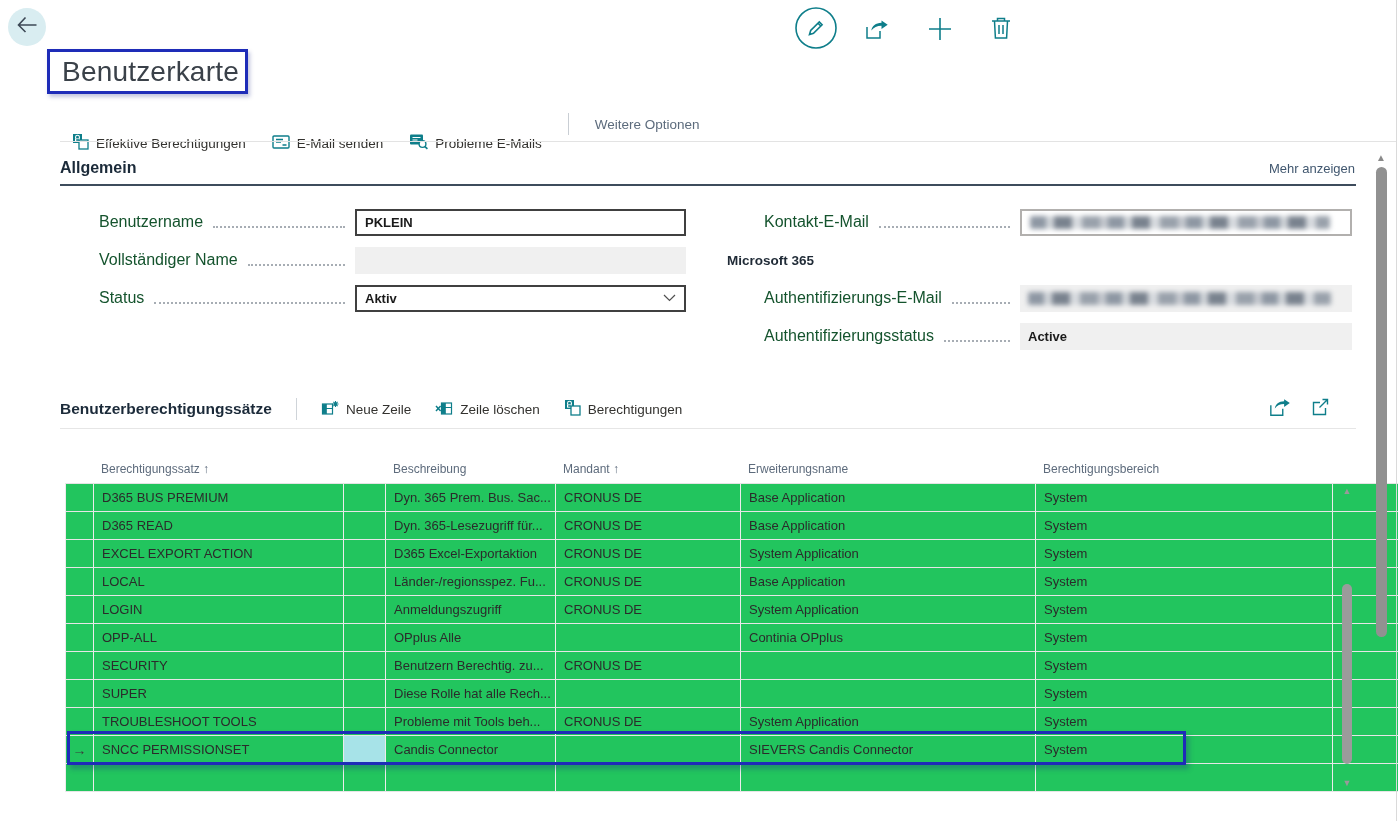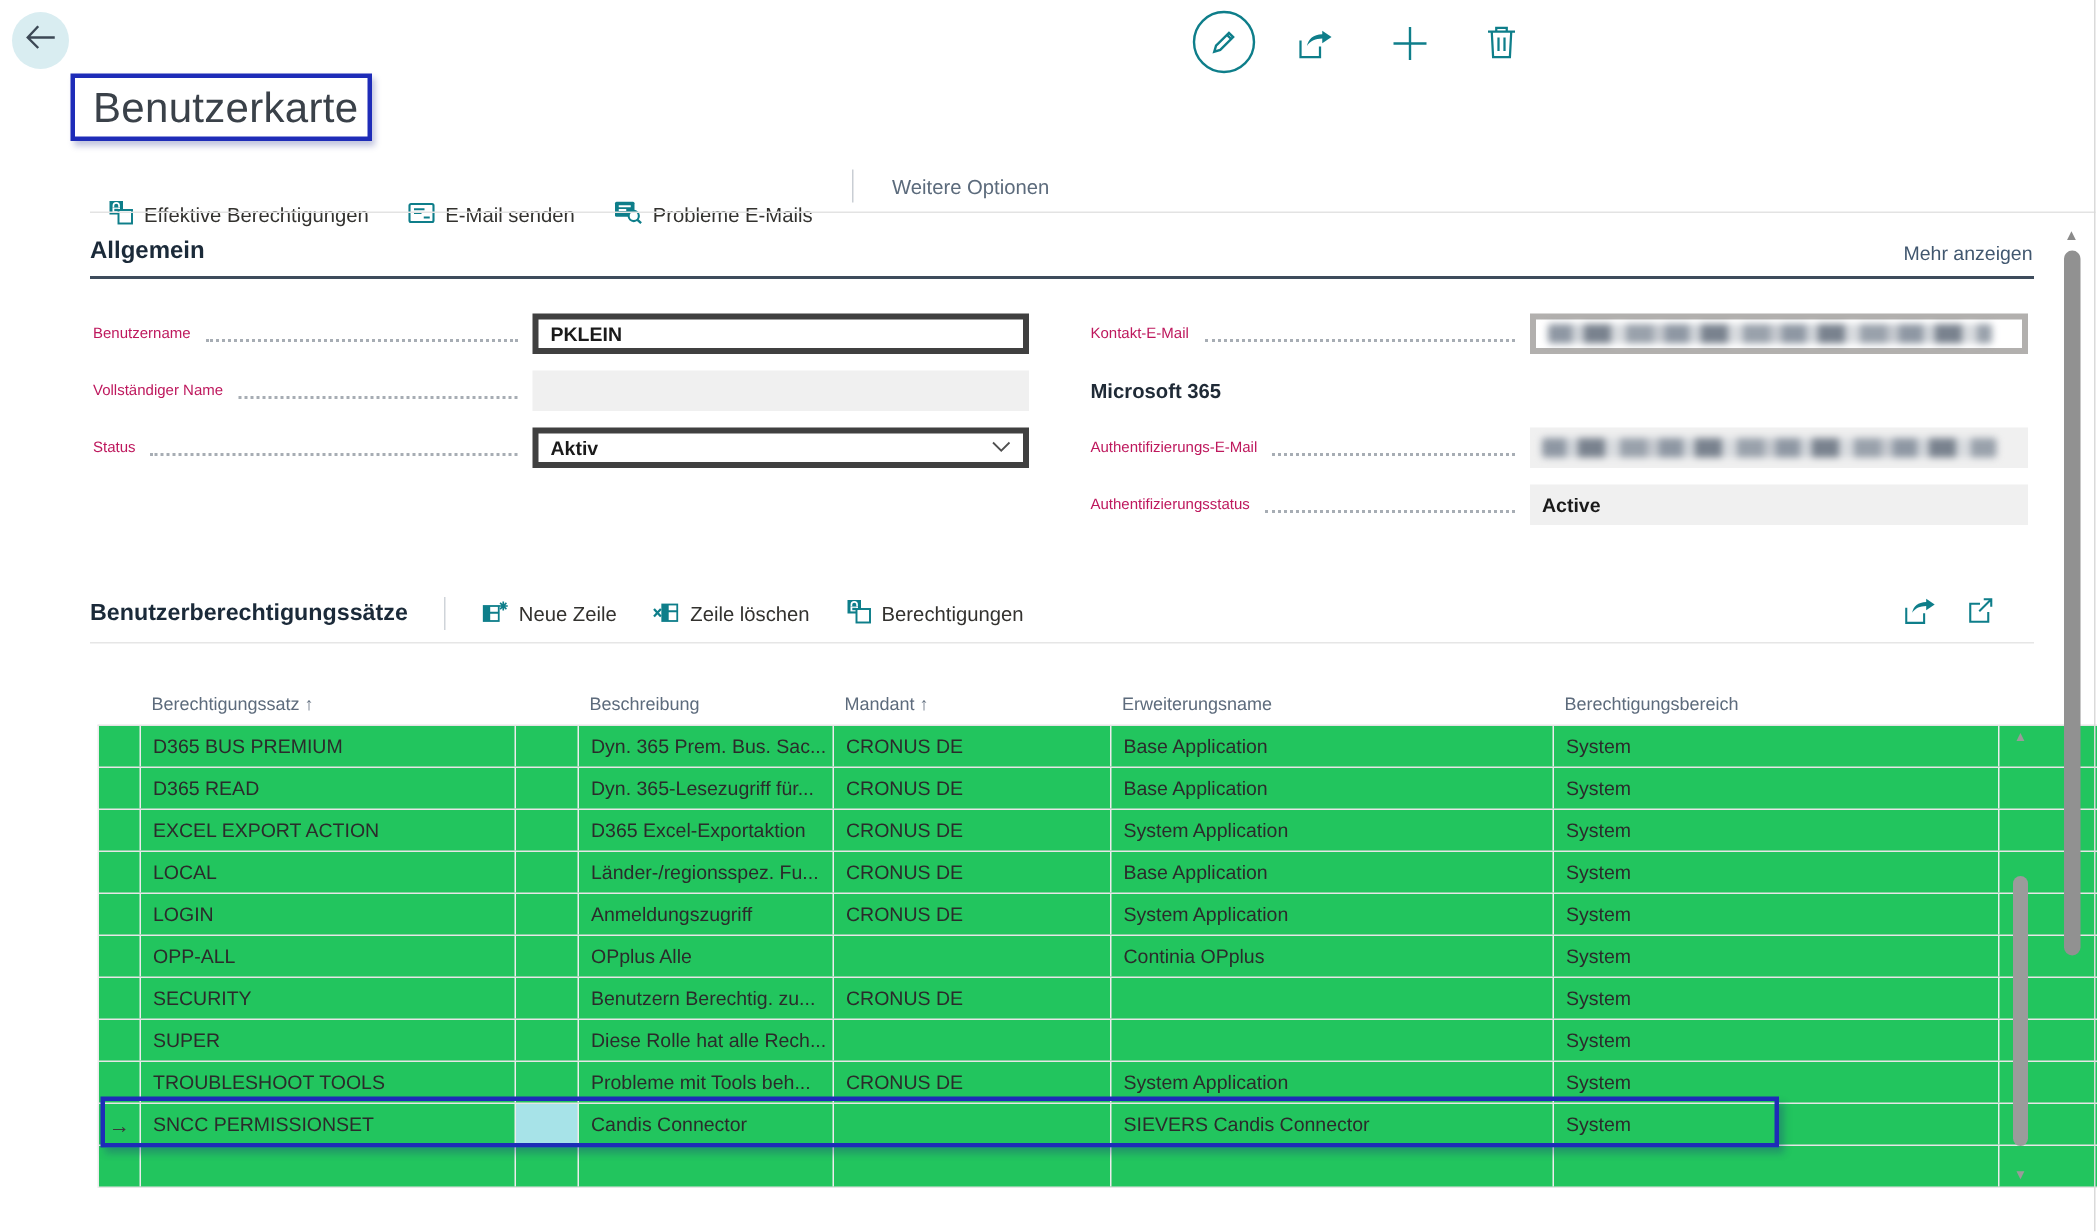--- a/index.html
+++ b/index.html
@@ -44,28 +44,28 @@
     position:absolute;left:60px;top:155px;width:1295px;height:26px;
     display:flex;align-items:center;justify-content:space-between;
   }
   .sec-title{font-size:16px;font-weight:700;color:#1b2a39;}
   .more-link{font-size:13px;color:#41576f;cursor:pointer;}
   .sec-divider{position:absolute;left:60px;top:184px;width:1296px;height:2px;background:#3e4c5c;}
 
   .fields-left{position:absolute;left:62px;top:203px;width:624px;}
   .fields-right{position:absolute;left:727px;top:203px;width:625px;}
   .frow{display:flex;align-items:center;height:38px;}
-  .flabel{font-size:10px;color:#be185d;white-space:nowrap;}
+  .flabel{font-size:16px;color:#14532d;white-space:nowrap;margin-left:37px;}
   .leader{flex:1;border-bottom:2px dotted #a7adb4;height:10px;margin:0 10px;min-width:12px;}
   .ctl{
     width:331px;height:27px;box-sizing:border-box;display:flex;align-items:center;
     padding:0 8px;font-size:13px;font-weight:600;color:#1a1a1a;flex:none;
   }
   .fields-right .ctl{width:332px;}
-  .ctl.editable{background:#fff;border:4px solid #404040;}
+  .ctl.editable{background:#fff;border:2px solid #404040;}
   .ctl.disabled{background:#f0f0f0;}
   .ctl input{border:none;outline:none;background:transparent;font:inherit;width:100%;padding:0;color:#1a1a1a;}
   .chev{margin-left:auto;display:flex;align-items:center;}
   .subsec{font-size:13.5px;font-weight:700;color:#1f2a36;}
   .redact{
     height:13px;width:96%;border-radius:2px;filter:blur(2.5px);
     background:repeating-linear-gradient(90deg,#8e97a3 0 16px,#cfd3d8 16px 24px,#79828e 24px 42px,#d8dbdf 42px 52px,#99a1ab 52px 70px,#c4c8ce 70px 78px);
   }
 
   

